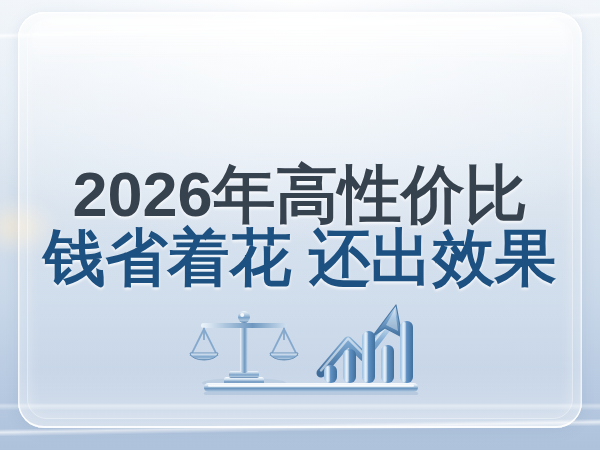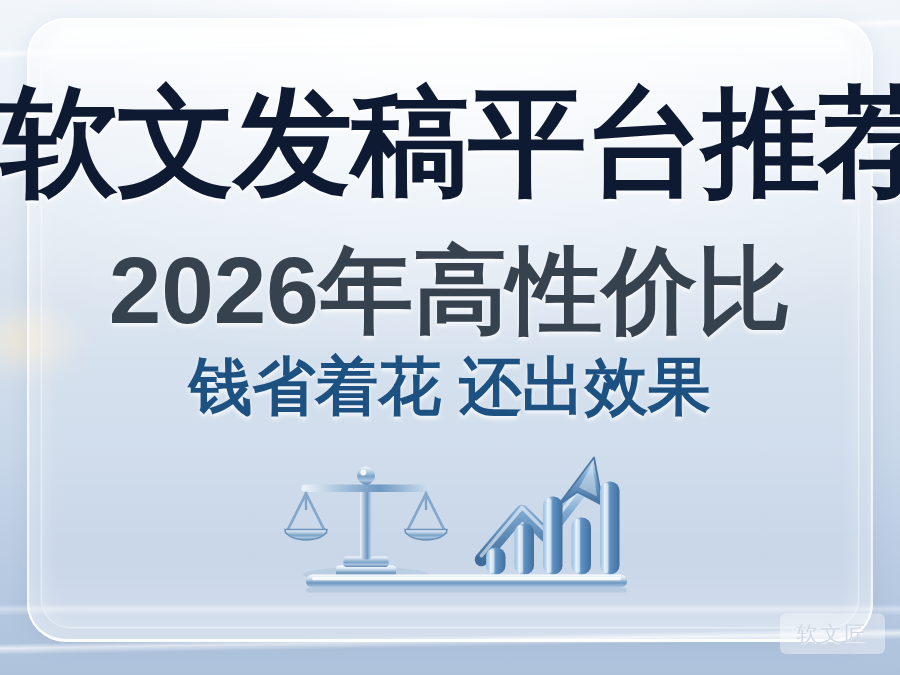--- a/index.html
+++ b/index.html
@@ -61,21 +61,21 @@
   }
   .sub1{
     position:absolute;left:0;right:0;top:164px;text-align:center;
     font-size:63px;line-height:60px;font-weight:bold;letter-spacing:0px;
     color:#37424f;
     text-shadow:0 2px 3px rgba(255,255,255,.8);
     white-space:nowrap;
   }
   .sub2{
     position:absolute;left:0;right:0;top:226px;text-align:center;
-    font-size:42px;line-height:64px;font-weight:bold;letter-spacing:0px;
+    font-size:62px;line-height:64px;font-weight:bold;letter-spacing:0px;
     color:#1d5181;
     text-shadow:0 2px 3px rgba(255,255,255,.8);
     white-space:nowrap;
   }
 
   .art{position:absolute;left:188px;top:295px;width:240px;height:105px;}
 
   .watermark{
     position:absolute;right:10px;bottom:14px;
     padding:5px 11px 6px 11px;border-radius:4px;
@@ -91,21 +91,20 @@
 <div id="poster">
 
   <div class="streaks"></div>
   <div class="flare"></div>
 
   <div class="glass"></div>
   <div class="glass-top-gloss"></div>
 
   <div class="content">
 
-    <div class="title">软文发稿平台推荐</div>
 
     <div class="sub1">2026年高性价比</div>
 
     <div class="sub2">钱省着花 还出效果</div>
 
     <div class="art">
       <svg width="240" height="105" viewBox="0 0 240 105" xmlns="http://www.w3.org/2000/svg">
         <defs>
           <linearGradient id="metal" x1="0" y1="0" x2="0" y2="1">
             <stop offset="0%" stop-color="#f2f7fc"></stop>
@@ -176,16 +175,15 @@
         </g>
 
         <g>
           <rect x="16" y="88" width="214" height="9" rx="4.5" fill="url(#baseg)"></rect>
           <rect x="20" y="89.6" width="206" height="2.2" rx="1.1" fill="#ffffff" opacity=".85"></rect>
           <rect x="16" y="97" width="214" height="3" rx="1.5" fill="#8fadcc" opacity=".35"></rect>
         </g>
       </svg>
     </div>
 
-    <div class="watermark">软文匠</div>
 
   </div>
 </div>
 
 </body></html>

